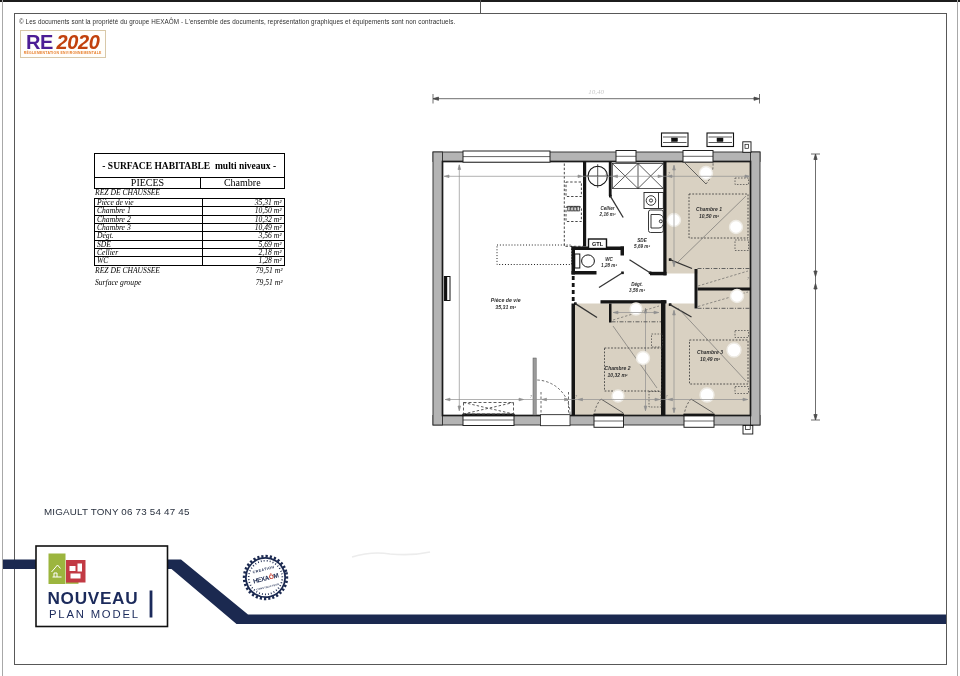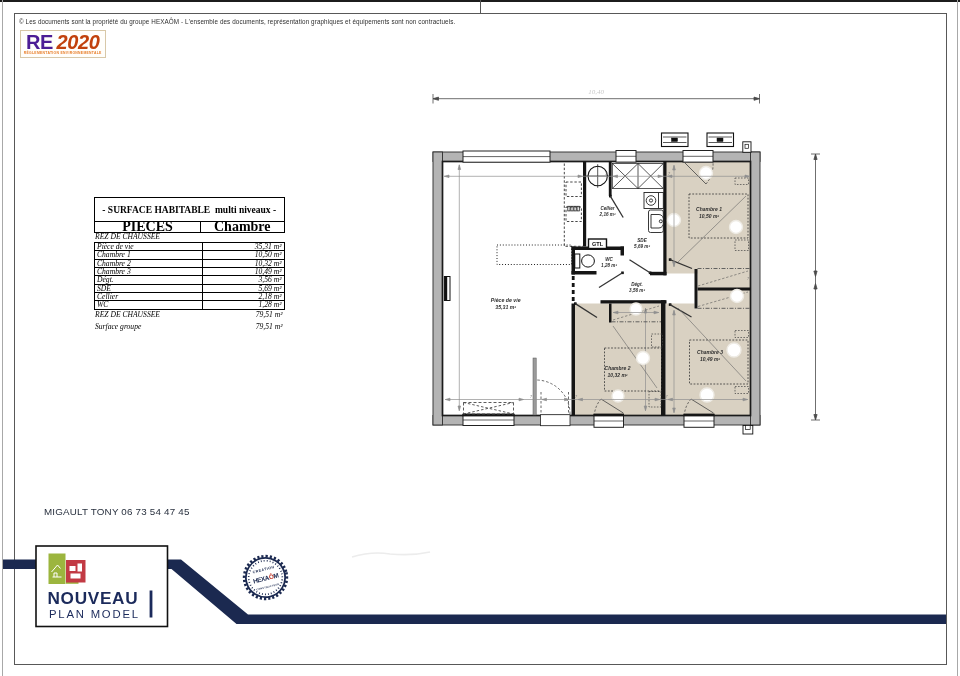--- a/index.html
+++ b/index.html
@@ -22,25 +22,25 @@
 
 <div class="abs" style="left:19px;top:17.5px;width:700px;font-size:6.3px;color:#2e2e2e;letter-spacing:0.1px;">© Les documents sont la propriété du groupe HEXAÔM - L'ensemble des documents, représentation graphiques et équipements sont non contractuels.</div>
 
 <div class="abs" style="left:19.7px;top:29.5px;width:84px;height:26.5px;border:1px solid #d8c8a8;background:#fffefb;text-align:center;">
 
   <div class="abs" style="left:2px;top:0.2px;width:80px;font-weight:bold;font-size:20px;letter-spacing:-0.4px;"><span style="color:#4c1d95;">RE</span><span style="color:#c2410c;font-style:italic;"> 2020</span></div>
 
   <div class="abs" style="left:3px;top:20.5px;width:78px;font-size:3.4px;color:#e87c26;letter-spacing:0.3px;font-weight:bold;">RÉGLEMENTATION ENVIRONNEMENTALE</div>
 </div>
 
-<div class="abs ser" style="left:94px;top:153px;width:190.5px;margin-top:44px;">
+<div class="abs ser" style="left:94px;top:153px;width:190.5px;">
 
   <div style="border:1.2px solid #000;height:23px;text-align:center;font-weight:bold;font-size:9.5px;line-height:24px;">- SURFACE HABITABLE&nbsp; multi niveaux -</div>
 
-  <div style="border:1.2px solid #000;border-top:none;height:10.4px;display:flex;font-weight:bold;font-size:14px;justify-content:flex-end;">
+  <div style="border:1.2px solid #000;border-top:none;height:10.4px;display:flex;font-weight:normal;font-size:10px;justify-content:flex-end;">
     <div style="width:105px;border-right:1px solid #000;text-align:center;line-height:10.4px;">PIECES</div>
     <div style="flex:1;text-align:center;line-height:10.4px;">Chambre</div>
   </div>
 
   <div style="height:8.6px;font-style:italic;font-size:7.6px;line-height:8.8px;padding-left:1px;">REZ DE CHAUSSEE</div>
 
   <div style="border:1px solid #000;font-style:italic;font-size:7.6px;">
     <div style="display:flex;height:7.35px;border-bottom:1px solid #000;">
         <div style="width:105px;border-right:1px solid #000;padding-left:2px;line-height:7.3px;">Pièce de vie</div>
         <div style="flex:1;text-align:right;padding-right:2px;line-height:7.3px;">35,31 m²</div>

